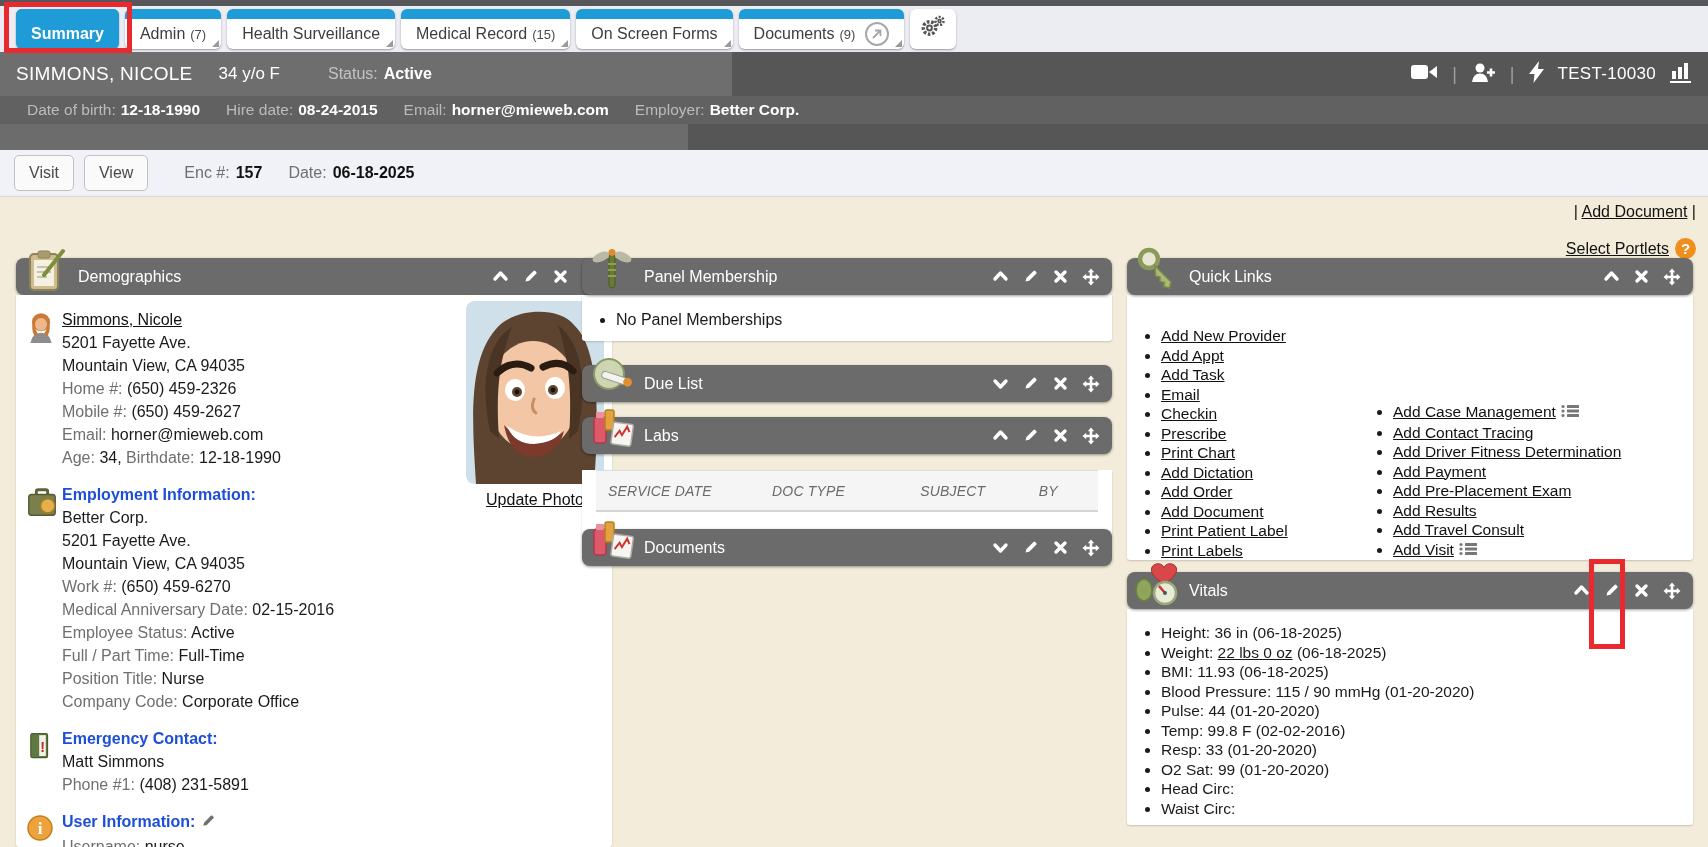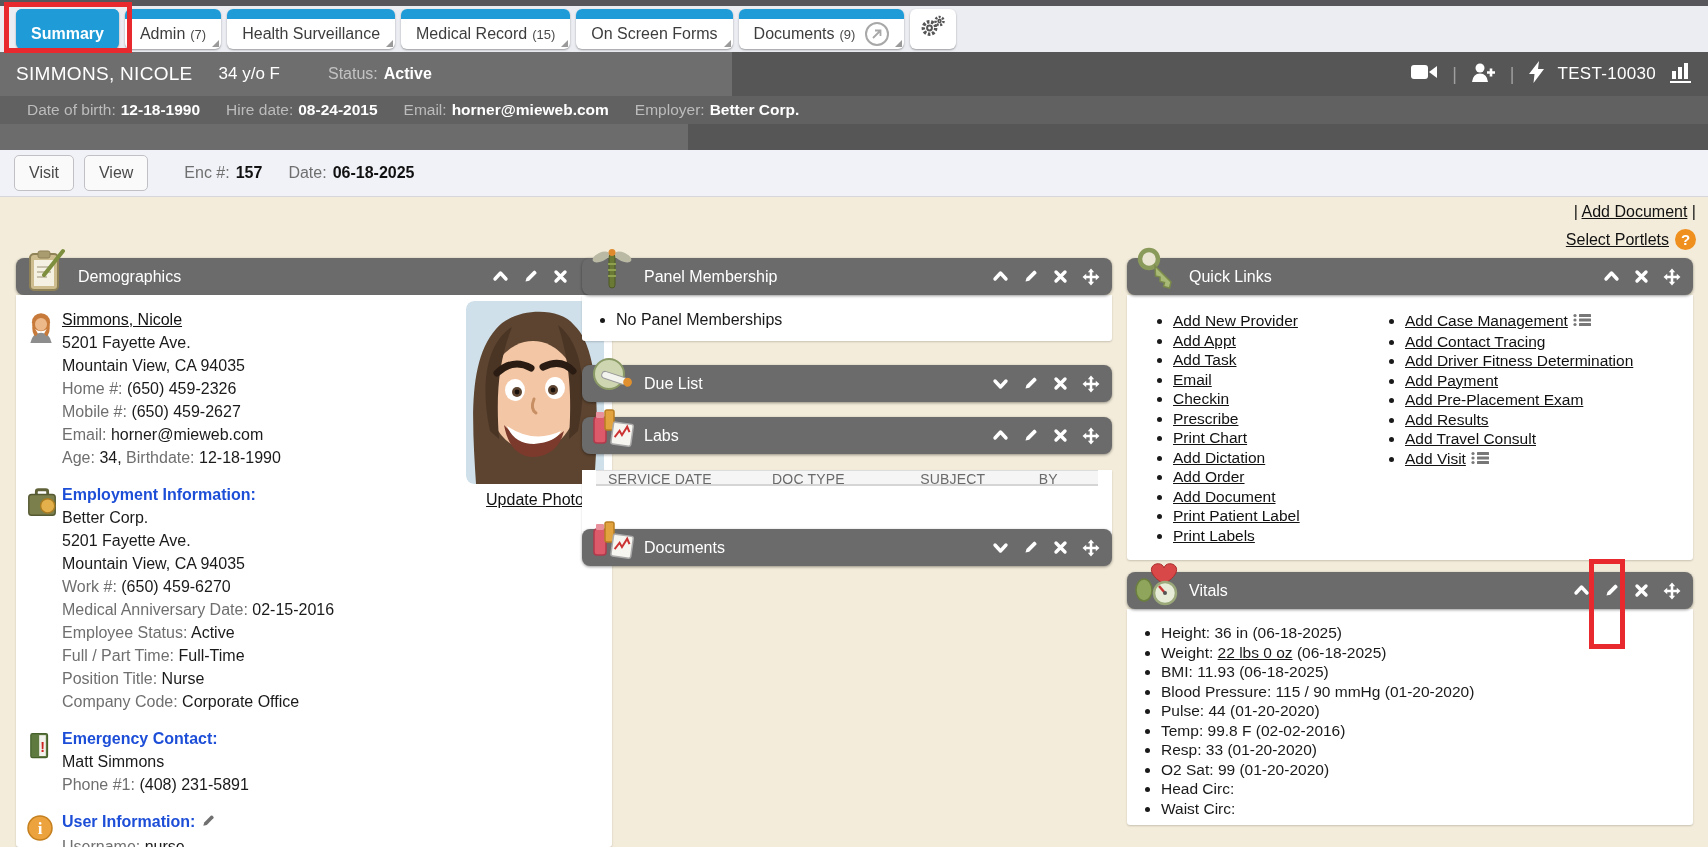--- a/index.html
+++ b/index.html
@@ -46,21 +46,21 @@
   
   .visitbar { position:absolute; top:150px; left:0; width:100%; height:47px; background:#f1f2f7;
               border-bottom:1px solid #d7d7db; display:flex; align-items:center; padding-left:14px; }
   .vbtn { background:#fafafb; border:1px solid #c0c0c5; border-radius:5px; padding:8px 14px;
           font-size:16px; color:#4a4a4a; margin-right:10px; cursor:pointer; }
   .vlbl { color:#6f6f6f; font-size:16px; margin-left:26px; }
   .vval { color:#111; font-size:16px; font-weight:bold; margin-left:6px; }
   
   .main { position:absolute; top:197px; left:0; width:100%; height:650px; background:#f3ecda; }
   .toplinks { position:absolute; top:6px; right:12px; text-align:right; font-size:16px; color:#111; }
-  .toplinks .row2l { margin-top:8px; display:flex; align-items:center; justify-content:flex-end; gap:6px; }
+  .toplinks .row2l { margin-top:17px; display:flex; align-items:center; justify-content:flex-end; gap:6px; }
   a.lnk { color:#111; text-decoration:underline; cursor:pointer; }
   .helpdot { width:21px; height:21px; border-radius:50%; background:#ef8f1e; color:#fff; font-weight:bold;
              font-size:15px; display:flex; align-items:center; justify-content:center; }
   
   .portlet { position:absolute; }
   .phead { position:relative; height:37px; background:#6b6b6b; border-radius:8px;
            box-shadow:0 1px 3px rgba(0,0,0,.4); display:flex; align-items:center;
            color:#fff; font-size:16px; padding-left:62px; }
   .picon { position:absolute; left:6px; top:-12px; width:48px; height:48px; }
   .pctrl { position:absolute; right:12px; top:0; height:37px; display:flex; align-items:center; gap:13px; }
@@ -71,28 +71,28 @@
   .dicon { width:46px; flex:none; padding-left:9px; padding-top:2px; }
   .dtxt { font-size:16px; line-height:22px; }
   .dtxt p { margin:0 0 1px 0; }
   .glbl { color:#6f6f6f; }
   .dhead { color:#1d4ed8; font-weight:bold; }
   .photo { position:absolute; top:6px; right:8px; width:138px; text-align:center; }
   .photo .updl { display:inline-block; margin-top:7px; font-size:16px; }
   
   ul.blist { margin:0; padding:0 0 0 34px; list-style:disc; }
   ul.blist li { font-size:15.5px; line-height:19.5px; color:#1a1a1a; }
-  .qlwrap { display:flex; padding:16px 0 0 12px; }
+  .qlwrap { display:flex; padding:16px 0 0 0;align-items:flex-end; }
   .qlcol1 { width:232px; flex:none; }
   .qlcol2 { flex:1; }
   .menuicn { display:inline-block; vertical-align:-1px; margin-left:5px; }
   
-  .tblhead { margin:16px 14px 0 14px; height:16px; background:#f5f5f6; border-top:1px solid #dcdcdc;
-             border-bottom:2px solid #d5d5d5; display:flex; 
-             font-size:14px; color:#6a6a6a; letter-spacing:.2px; }
+  .tblhead { margin:16px 14px 0 14px; height:42px; background:#f5f5f6; border-top:1px solid #dcdcdc;
+             border-bottom:2px solid #d5d5d5; display:flex; align-items:center;
+             font-size:14px; color:#6a6a6a; letter-spacing:.2px;font-style:italic; }
   .tblhead span { display:block; }
   .c1 { width:178px; padding-left:12px; } .c2 { width:150px; } .c3 { width:120px; } .c4 { width:60px; }
   
   .vline b { font-weight:normal; }
   .vline .u { text-decoration:underline; }
   
   .anno { position:absolute; border:5px solid #e8292d; z-index:60; pointer-events:none; }
   .anno-tab { left:-12px; top:-7px; right:-13px; bottom:-4px; }
   .anno-pencil { left:-14px; top:-23px; width:36px; height:90px; }
 </style>

